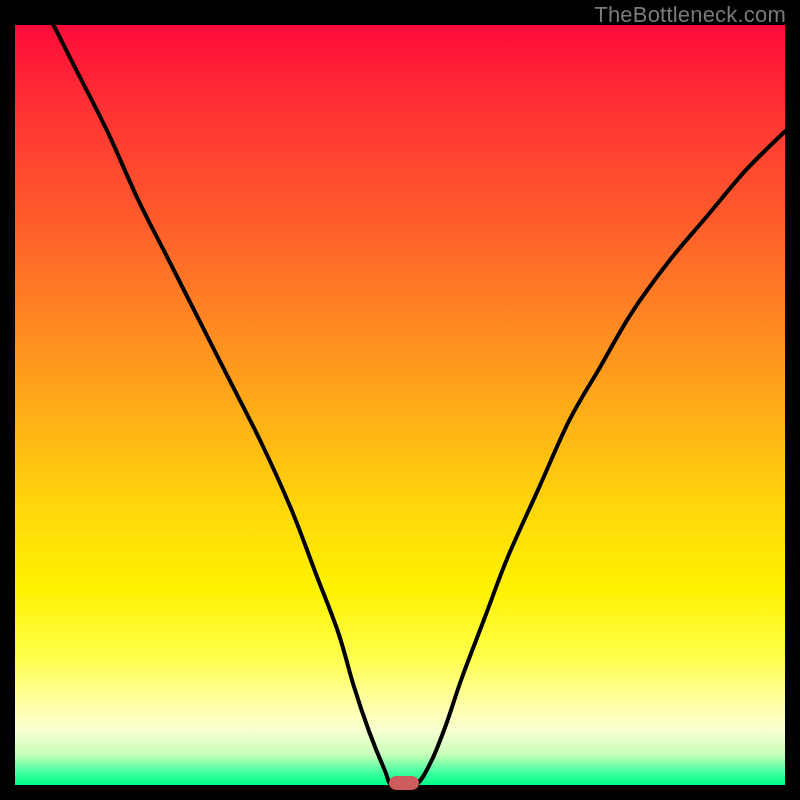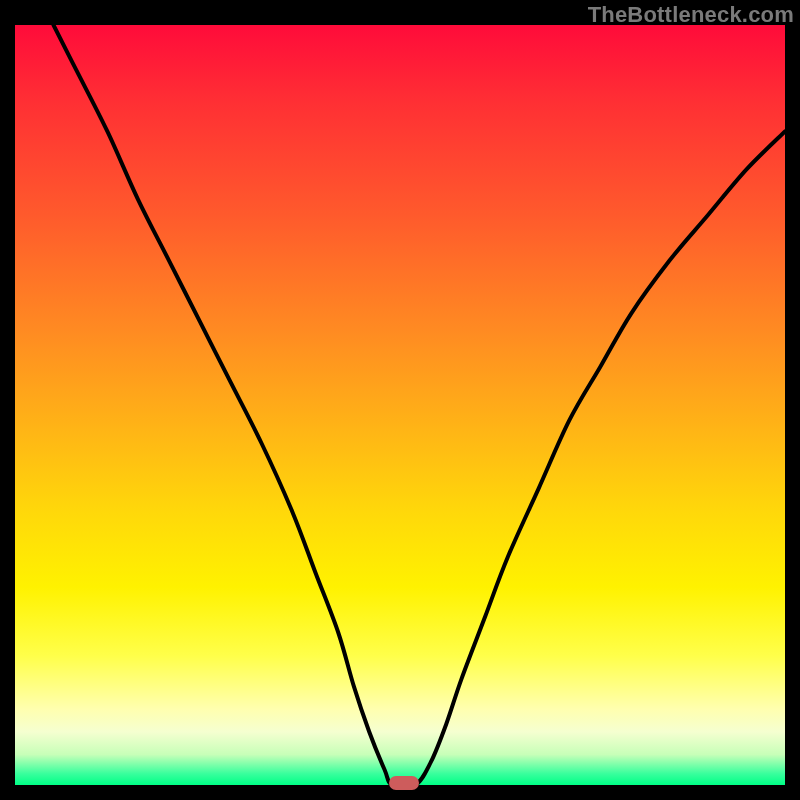--- a/index.html
+++ b/index.html
@@ -37,24 +37,24 @@
       #ffffaf 90%,
       #f5ffd0 93%,
       #c7ffb8 96%,
       #39ff9d 98.5%,
       #00ff86 100%
     );
   }
   .watermark {
     position: absolute;
     top: 2px;
-    right: 6px;
+    right: 14px;
     color: #7a7a7a;
     font-size: 22px;
-    font-weight: 700;
+    font-weight: 400;
     letter-spacing: 0.2px;
     user-select: none;
   }
   svg.curve {
     position: absolute;
     left: 15px;
     top: 25px;
     width: 770px;
     height: 760px;
   }

